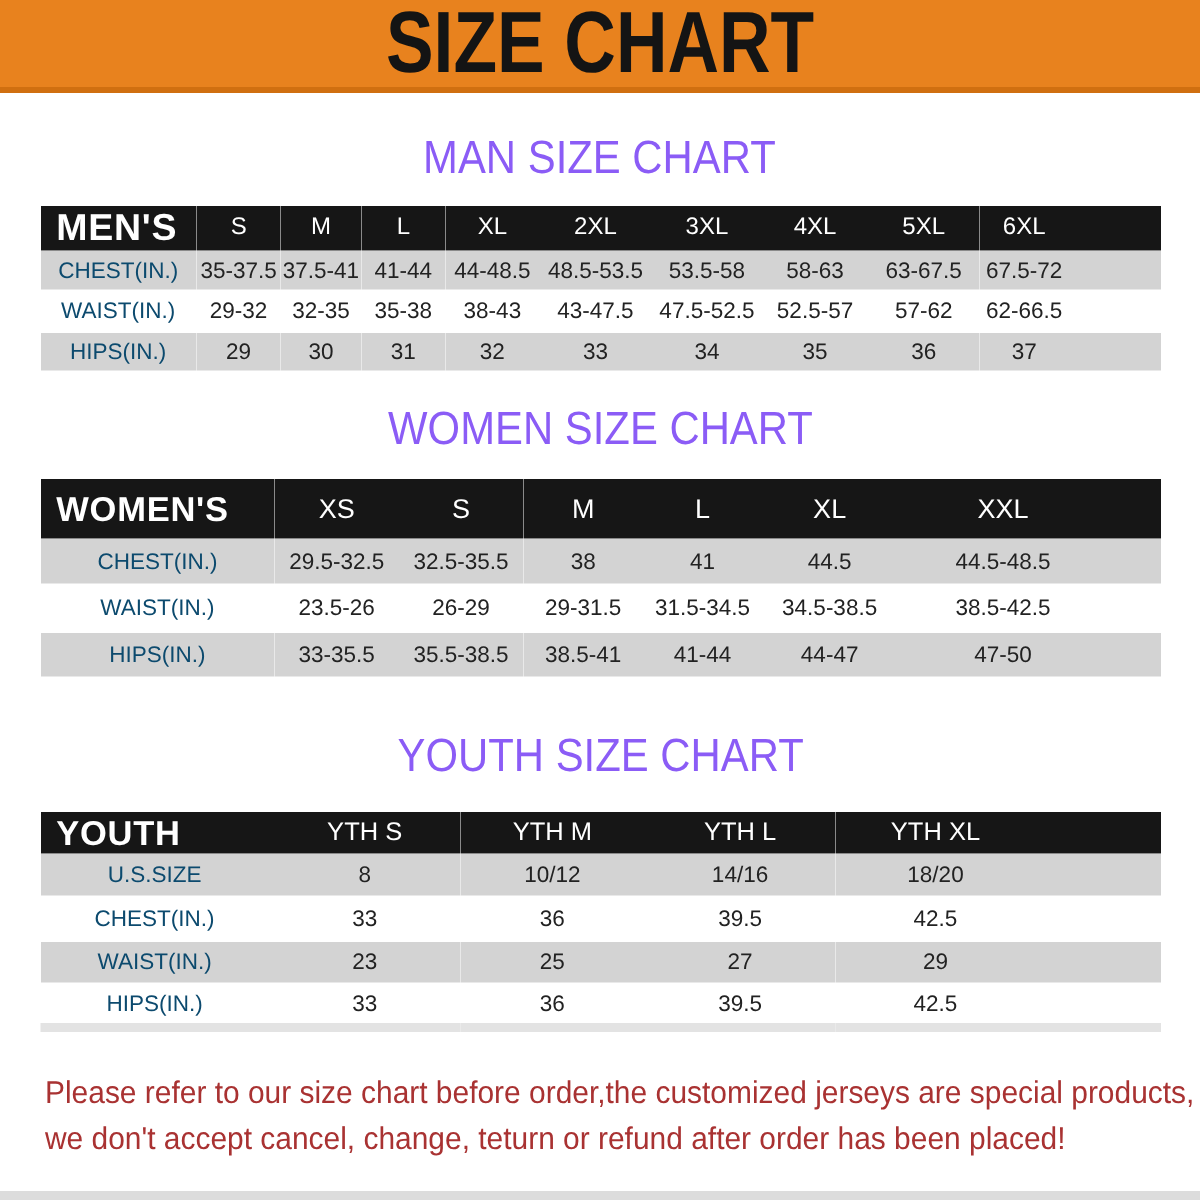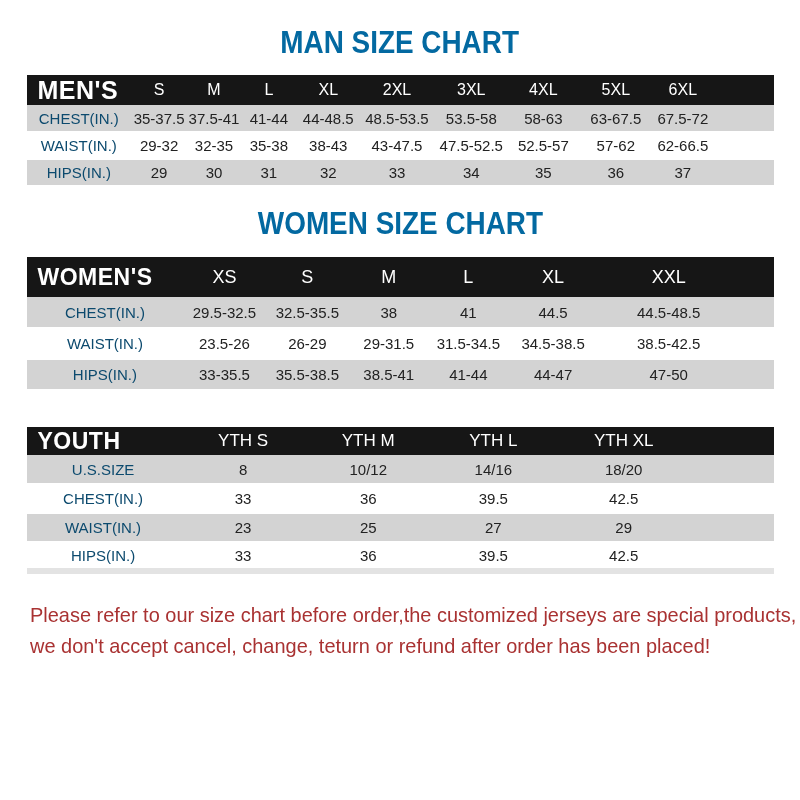--- a/index.html
+++ b/index.html
@@ -26,21 +26,21 @@
     display:flex;align-items:center;justify-content:center;
   }
   .banner h1{
     font-size:58px;font-weight:800;color:#141414;line-height:1;
     transform:scaleX(0.82);transform-origin:50% 50%;
     letter-spacing:0px;white-space:nowrap;
   }
 
   
   .section-title{
-    text-align:center;font-size:31px;font-weight:700;color:#0369a1;
+    text-align:center;font-size:31px;font-weight:400;color:#8b5cf6;
     line-height:30px;white-space:nowrap;
   }
   .section-title span{display:inline-block;transform:scaleX(0.9);transform-origin:50% 50%;}
 
   .sec-man{margin-top:28px;}
   .sec-man .section-title{margin-bottom:17px;}
   .sec-women{margin-top:22px;}
   .sec-women .section-title{margin-bottom:18px;}
   .sec-youth{margin-top:36px;}
   .sec-youth .section-title{margin-bottom:22px;}
@@ -115,20 +115,23 @@
   }
   .bottom-strip{
     position:absolute;left:0;bottom:0;width:100%;height:6px;background:#DCDCDC;
   }
 </style>
 </head>
 <body>
 
 <div class="page">
 
+  <header class="banner">
+    <h1>SIZE CHART</h1>
+  </header>
 
   <section class="sec-man">
     <h2 class="section-title"><span>MAN SIZE CHART</span></h2>
     <table class="size-table t-men">
         <thead>
           <tr>
             <th>MEN'S</th>
             <th>S</th>
             <th>M</th>
             <th>L</th>
@@ -221,20 +224,21 @@
             <td>38.5-41</td>
             <td>41-44</td>
             <td>44-47</td>
             <td>47-50</td>
           </tr>
         </tbody>
       </table>
   </section>
 
   <section class="sec-youth">
+    <h2 class="section-title"><span>YOUTH SIZE CHART</span></h2>
     <table class="size-table t-youth">
         <thead>
           <tr>
             <th>YOUTH</th>
             <th>YTH S</th>
             <th>YTH M</th>
             <th>YTH L</th>
             <th>YTH XL</th>
           </tr>
         </thead>

